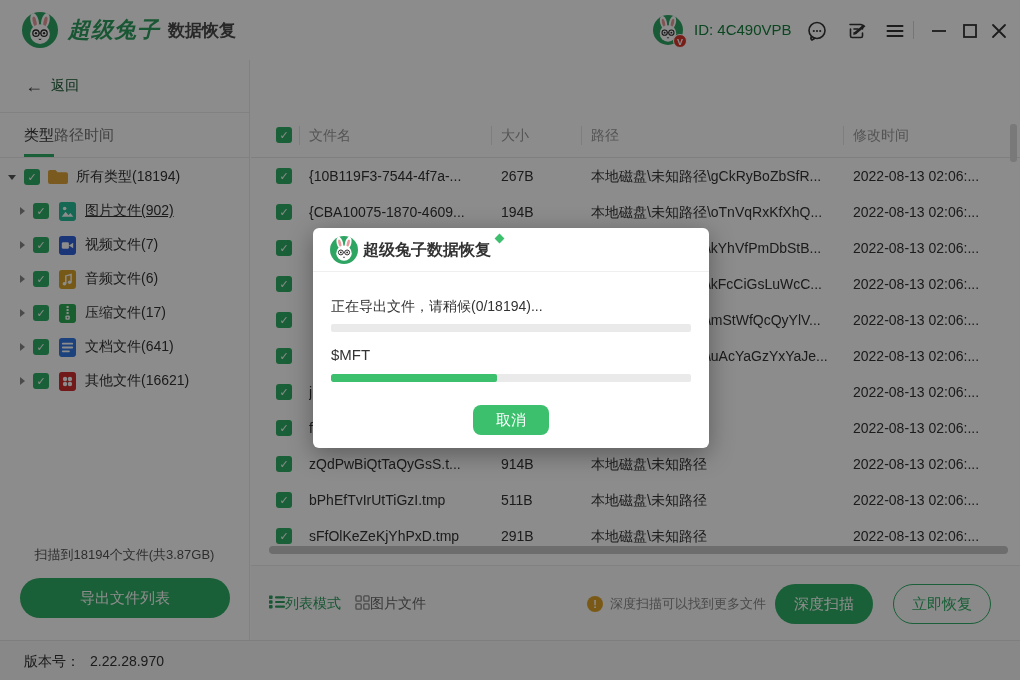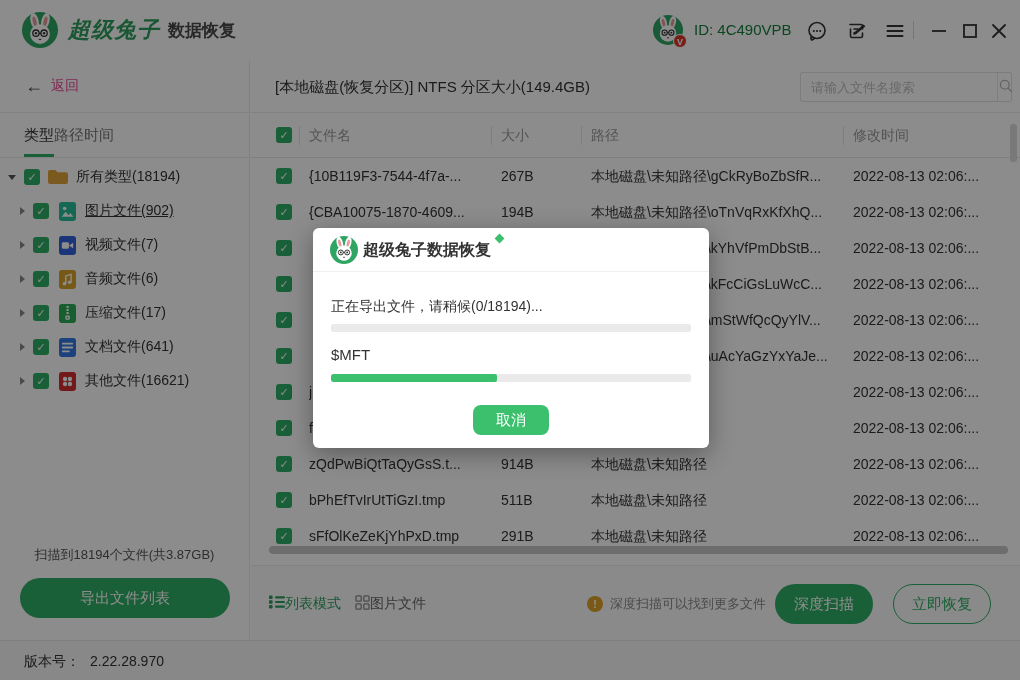--- a/index.html
+++ b/index.html
@@ -27,21 +27,21 @@
 
   
   .sidebar{position:absolute;top:60px;left:0;width:250px;bottom:40px;background:#fff;border-right:1px solid var(--border)}
   .main{position:absolute;top:60px;left:251px;right:0;bottom:40px;background:#fff}
   .statusbar{position:absolute;left:0;right:0;bottom:0;height:40px;background:#f7f7f7;border-top:1px solid #e5e5e5;line-height:40px;padding-left:24px;font-size:14px;color:#333}
   .statusbar .ver{margin-left:10px}
 
   
   .back-row{position:absolute;top:0;left:0;right:0;height:53px;border-bottom:1px solid var(--border);display:flex;align-items:center;padding-left:25px;gap:8px;cursor:pointer}
   .back-row .arr{font-size:18px;color:#444}
-  .back-row .lbl{font-size:14px;color:#ec4899}
+  .back-row .lbl{font-size:14px;color:#14532d}
   .tabs{position:absolute;top:53px;left:0;right:0;height:45px;border-bottom:1px solid var(--border);display:flex;padding-left:24px;}
   .tab{position:relative;display:flex;align-items:center;font-size:15px;color:#777;cursor:pointer}
   .tab.active{color:#333}
   .tab.active::after{content:"";position:absolute;bottom:0;left:50%;transform:translateX(-50%);width:30px;height:3px;background:var(--primary)}
   .tree{position:absolute;top:100px;left:0;right:0}
   .tree-item{display:flex;align-items:center;height:34px;cursor:pointer}
   .tri-down{width:0;height:0;border-left:4px solid transparent;border-right:4px solid transparent;border-top:5px solid #555;flex:none}
   .tri-right{width:0;height:0;border-top:4px solid transparent;border-bottom:4px solid transparent;border-left:5px solid #888;flex:none}
   .cb{width:16px;height:16px;background:var(--primary);border-radius:3px;flex:none;position:relative}
   .cb::after{content:"✓";position:absolute;inset:0;color:#fff;font-size:11px;line-height:16px;text-align:center;font-weight:bold}
@@ -269,32 +269,20 @@
             </svg>
           </span>
           <span class="lbl">其他文件(16621)</span>
         </div>
       </div>
     <div class="scan-info">扫描到18194个文件(共3.87GB)</div>
     <div class="export-btn">导出文件列表</div>
   </div>
 
   <div class="main">
-    <div class="main-topbar">
-      <span class="part-title">[本地磁盘(恢复分区)] NTFS 分区大小(149.4GB)</span>
-      <div class="searchbox">
-        <input type="text" placeholder="请输入文件名搜索" style="">
-        <span class="search-btn">
-            <span><svg viewBox="0 0 20 20" width="16" height="16">
-                <circle cx="8.5" cy="8.5" r="5.5" stroke="#b5b5b5" stroke-width="1.6" fill="none"></circle>
-                <path d="M12.8 12.8 L17 17" stroke="#b5b5b5" stroke-width="1.6" stroke-linecap="round"></path>
-              </svg></span>
-          </span>
-      </div>
-    </div>
 
     <div class="thead">
       <span class="cb pos-check" style="position:absolute"></span>
       <span class="hcell pos-name">文件名</span>
       <span class="hcell pos-size">大小</span>
       <span class="hcell pos-path">路径</span>
       <span class="hcell pos-time">修改时间</span>
       <span class="colsep" style="left:48px"></span>
       <span class="colsep" style="left:240px"></span>
       <span class="colsep" style="left:330px"></span>

